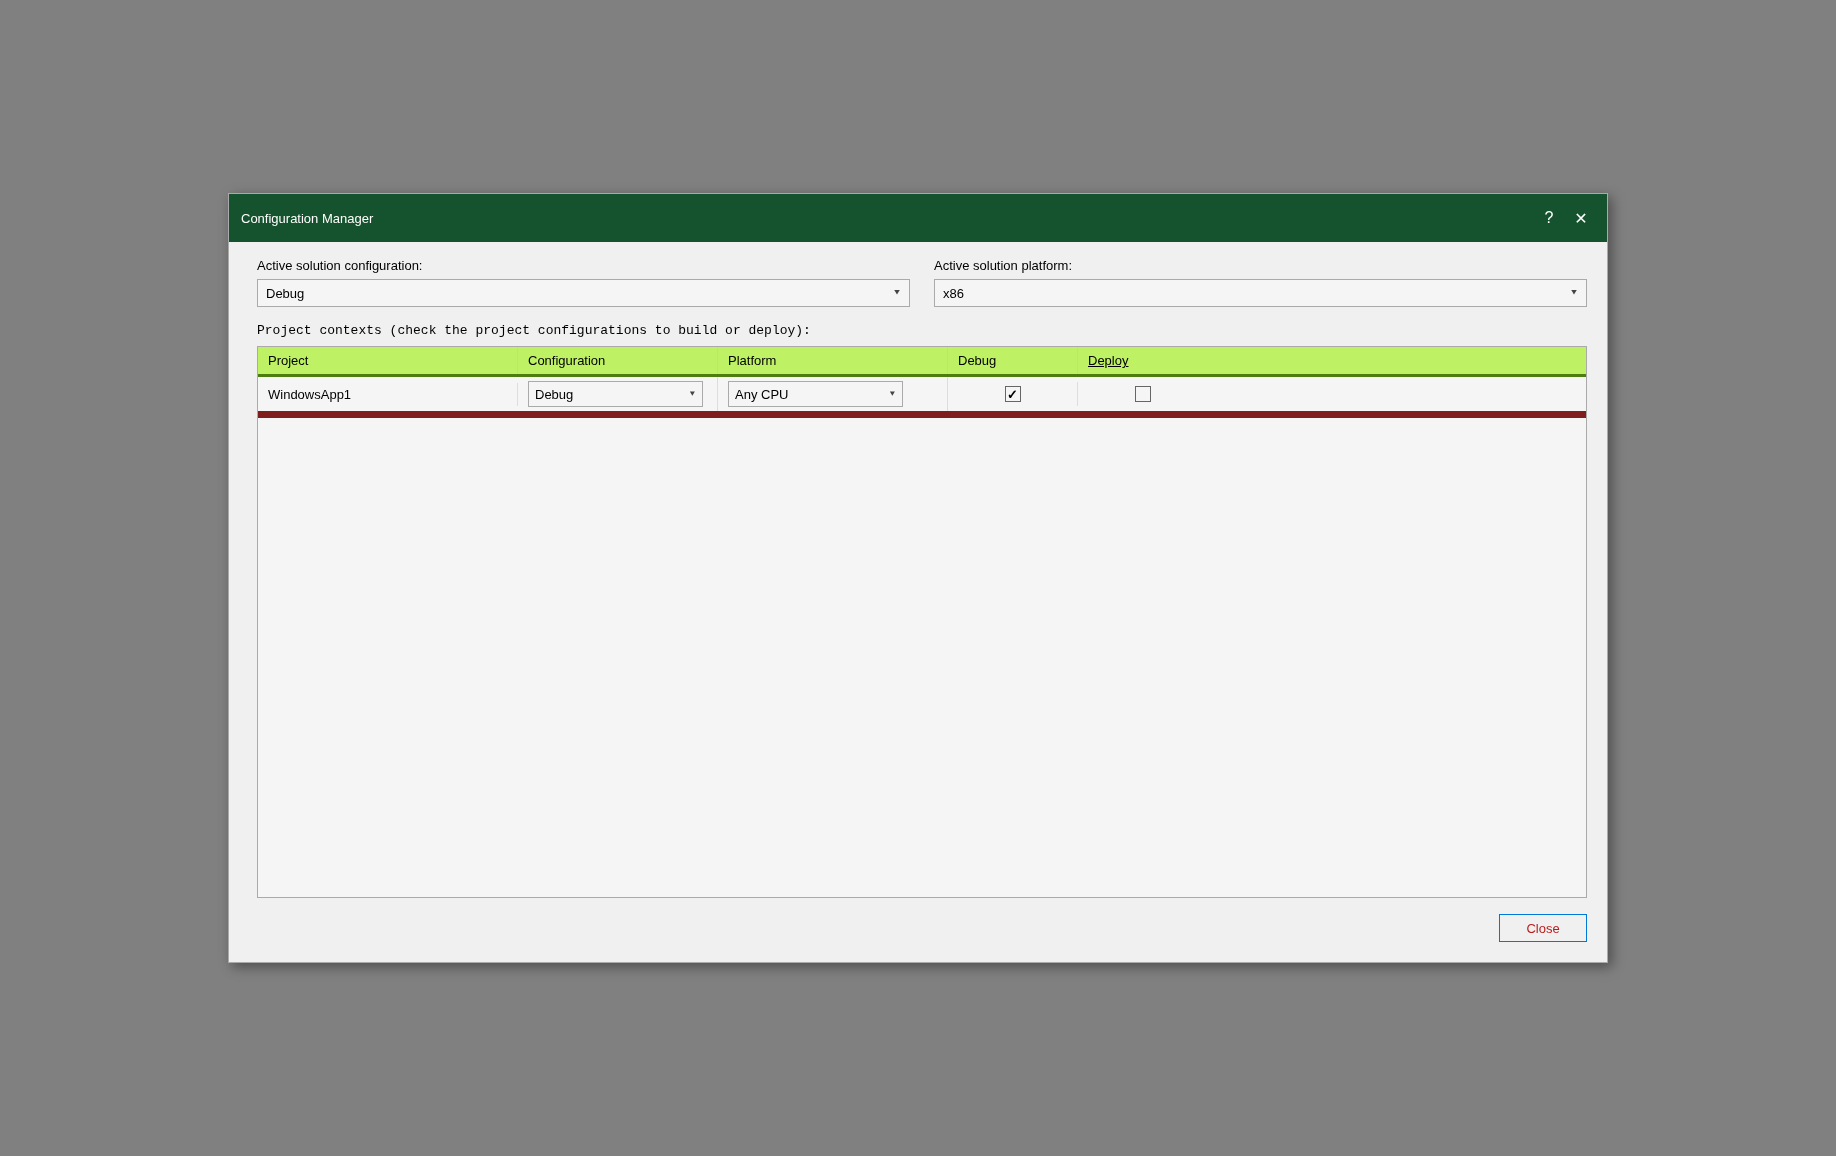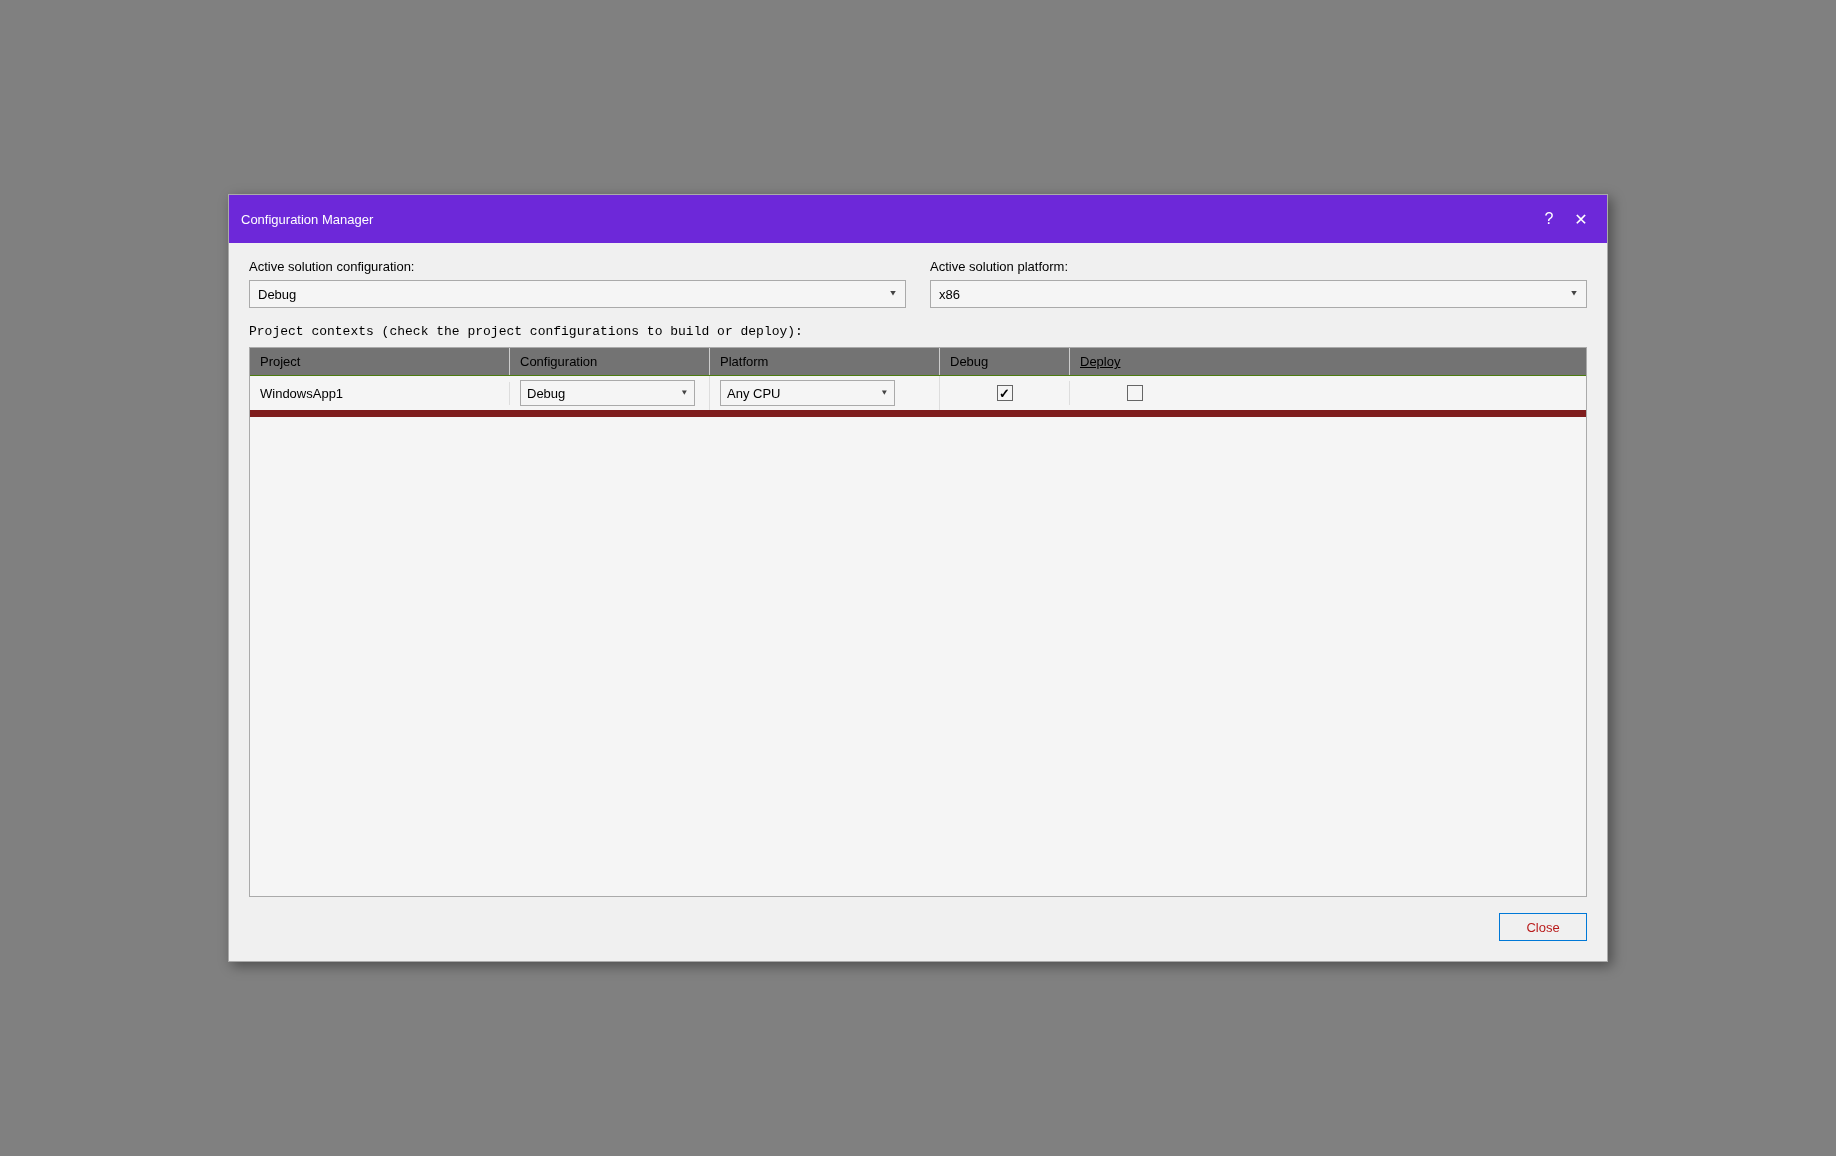--- a/index.html
+++ b/index.html
@@ -21,21 +21,21 @@
     }
 
     .dialog {
       width: 1380px;
       background: #f0f0f0;
       border: 1px solid #aaa;
       box-shadow: 4px 4px 12px rgba(0,0,0,0.4);
     }
 
     .title-bar {
-      background: #6d28d9;
+      background: #14532d;
       color: white;
       padding: 24px 12px;
       display: flex;
       align-items: center;
       justify-content: space-between;
       height: 44px;
     }
 
     .title-bar-left {
       display: flex;
@@ -59,21 +59,21 @@
       font-size: 16px;
       width: 28px;
       height: 28px;
       display: flex;
       align-items: center;
       justify-content: center;
       font-weight: 300;
     }
 
     .dialog-body {
-      padding: 16px 20px 20px 20px;
+      padding: 16px 20px 20px 28px;
     }
 
     .top-section {
       display: flex;
       gap: 24px;
       margin-bottom: 16px;
     }
 
     .field-group {
       display: flex;
@@ -119,22 +119,22 @@
     }
 
     .table-container {
       border: 1px solid #aaa;
       background: #f5f5f5;
     }
 
     .table-header {
       display: grid;
       grid-template-columns: 260px 200px 230px 130px 130px;
-      background: #737373;
-      border-bottom: 1px solid #4d7c0f;
+      background: #bef264;
+      border-bottom: 3px solid #4d7c0f;
     }
 
     .table-header-cell {
       padding: 6px 10px;
       font-size: 13px;
       color: #000;
       border-right: 1px solid #ccc;
     }
 
     .table-header-cell:last-child {

